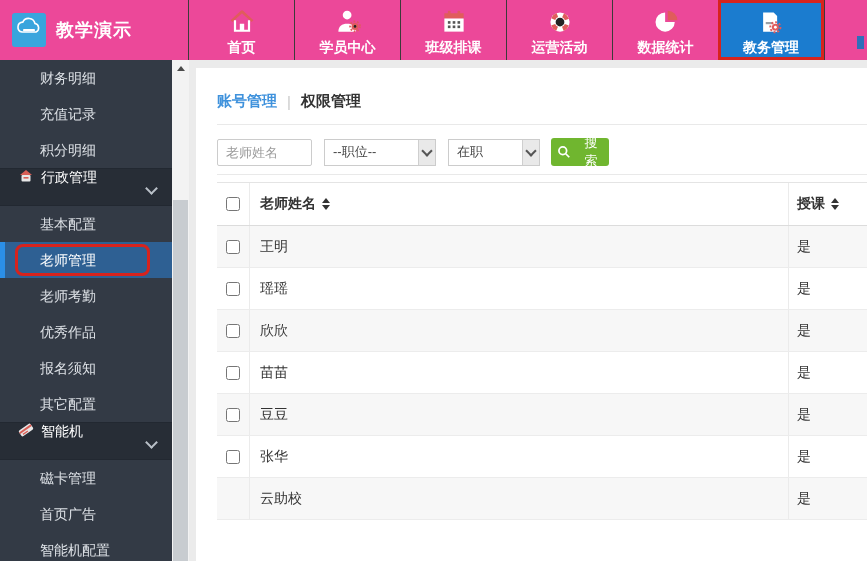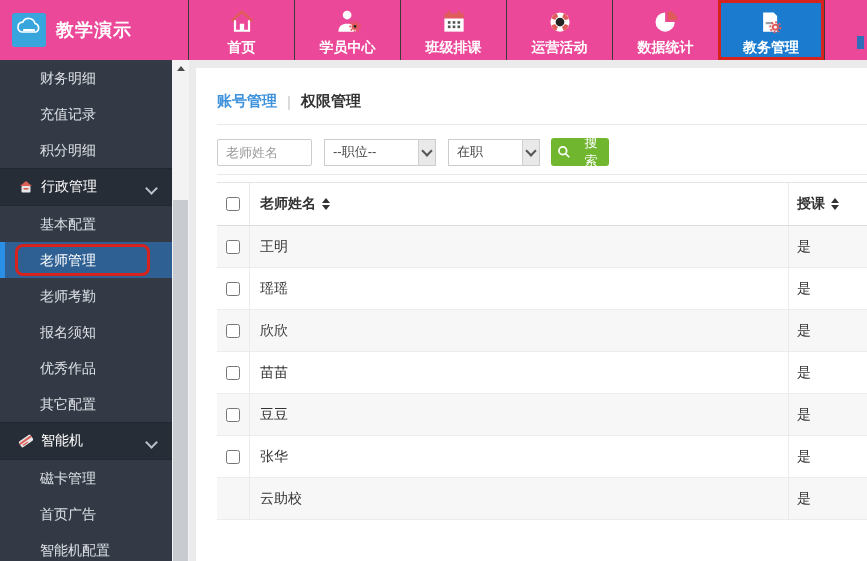--- a/index.html
+++ b/index.html
@@ -18,21 +18,21 @@
             cursor:pointer;}
   .nav-item .nicon{height:28px;display:flex;align-items:flex-end;justify-content:center;margin-top:2px;}
   .nav-item .nlabel{color:#fff;font-size:14px;font-weight:600;margin-top:3px;line-height:16px;}
   .nav-item.active{background:#1b7ccf;border:3px solid #d7231d;}
   .nav-item.partial{width:40px;position:relative;overflow:hidden;}
   .nav-sliver{position:absolute;right:0;top:36px;width:7px;height:13px;background:#2f6fba;}
   
   .sidebar{position:absolute;left:0;top:60px;width:172px;bottom:0;background:#333a45;color:#dde1e6;}
   .side-item{height:36px;line-height:36px;padding-left:40px;font-size:14px;cursor:pointer;position:relative;}
   .side-header{height:38px;box-sizing:border-box;background:#272d36;border-top:1px solid #222831;
-               border-bottom:1px solid #222831;display:flex;align-items:center;padding-left:18px;
+               border-bottom:1px solid #222831;display:flex;padding-left:18px;
                font-size:14px;color:#fff;cursor:pointer;position:relative;}
   .side-header .hicon{width:16px;height:14px;margin-right:7px;display:inline-flex;}
   .side-header .chev{position:absolute;right:16px;top:15px;width:7px;height:7px;
                      border-right:2px solid #b9c0c8;border-bottom:2px solid #b9c0c8;
                      transform:rotate(45deg);}
   .side-item.active{background:#2e6093;color:#fff;}
   .side-item.active::before{content:'';position:absolute;left:0;top:0;bottom:0;width:5px;background:#2b8fe8;}
   .anno-side{position:absolute;left:15px;right:22px;top:2px;bottom:2px;
              border:3px solid #d7231d;border-radius:8px;pointer-events:none;}
   
@@ -192,22 +192,22 @@
     <span>行政管理</span>
     <i class="chev"></i>
   </div>
 
   <div class="side-item">基本配置</div>
   <div class="side-item active">
     <span>老师管理</span>
     <span class="anno-side"></span>
   </div>
   <div class="side-item">老师考勤</div>
+  <div class="side-item">优秀作品</div>
   <div class="side-item">报名须知</div>
-  <div class="side-item">优秀作品</div>
   <div class="side-item">其它配置</div>
 
   <div class="side-header">
     <span class="hicon">
       <svg viewBox="0 0 16 14" width="16" height="14">
         <g transform="rotate(-35 8 7)">
           <rect x="1" y="3.5" width="14" height="7" rx="1.5" fill="#e8e8e8"></rect>
           <rect x="1" y="5" width="14" height="2" fill="#d95f57"></rect>
           <rect x="3" y="8.2" width="6" height="1.4" fill="#d95f57"></rect>
         </g>

